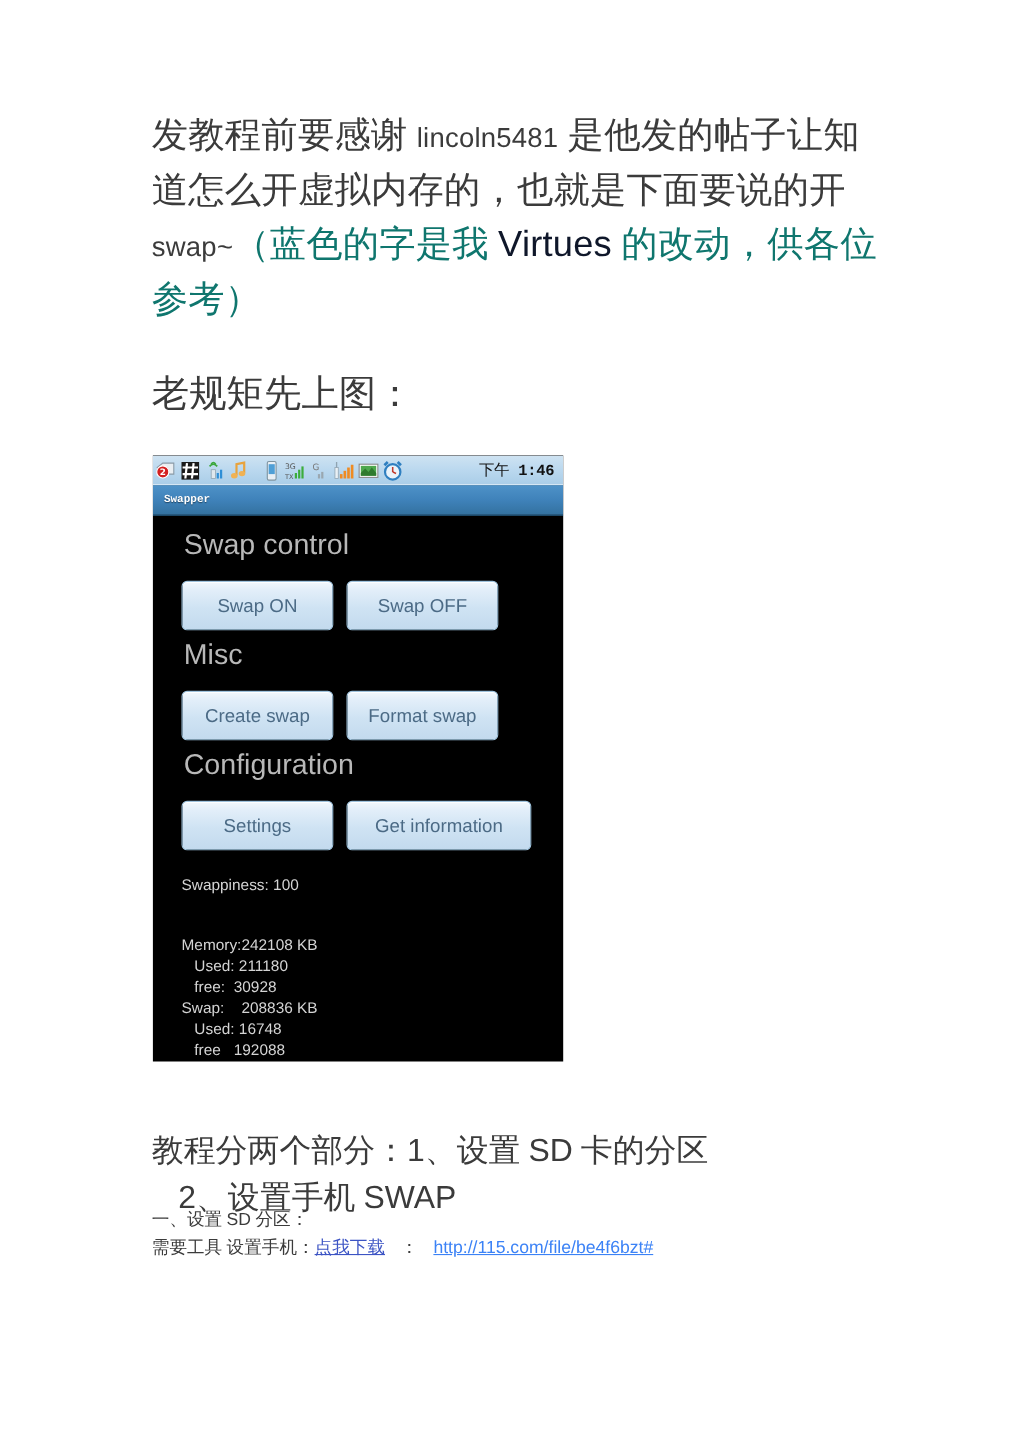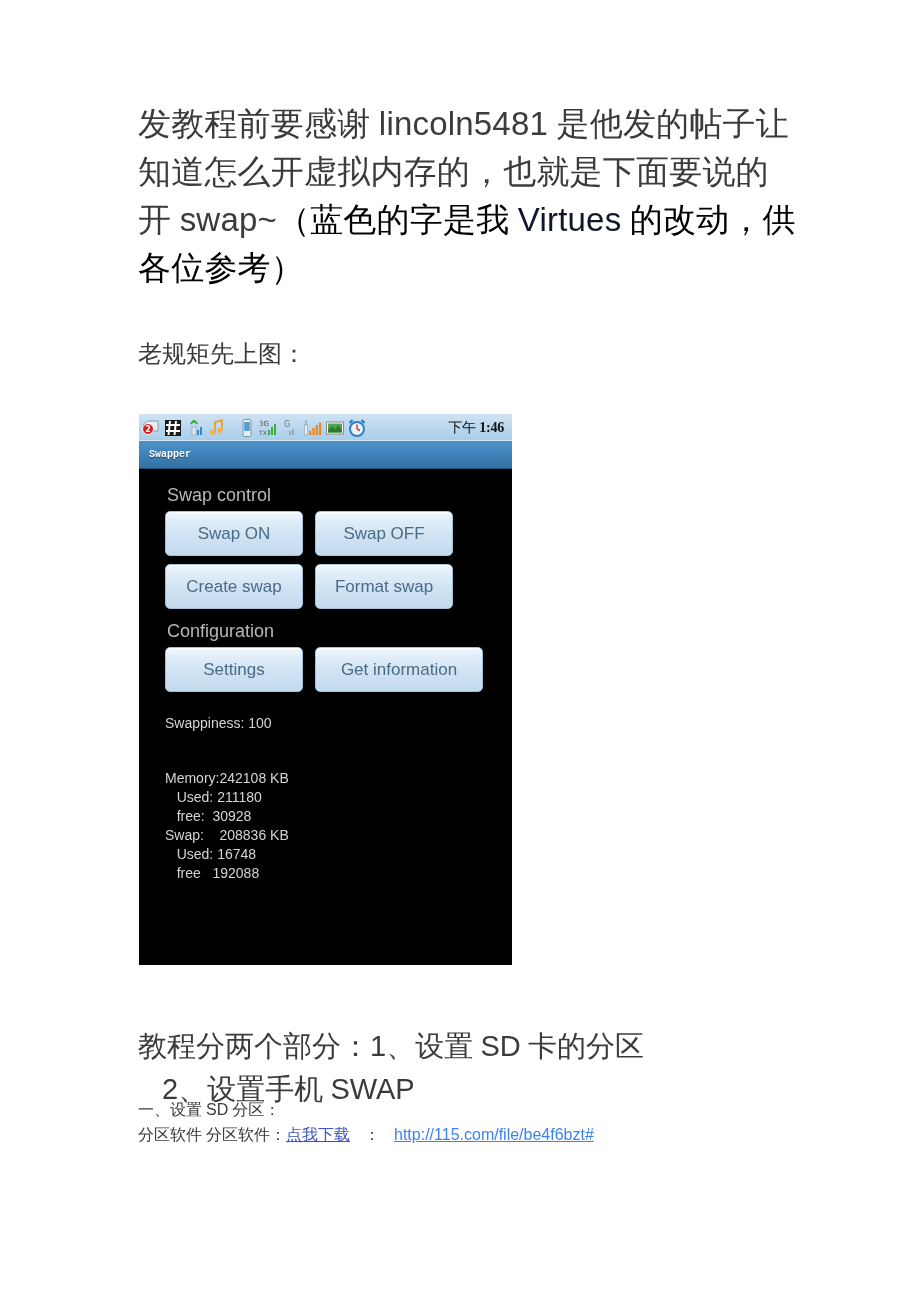--- a/index.html
+++ b/index.html
@@ -36,33 +36,33 @@
   .intro-para {
     font-size: 33px;
     line-height: 48px;
     color: #3b3b3b;
     letter-spacing: 0.2px;
     margin: 0;
     font-family: "Liberation Serif", "DejaVu Serif", serif;
   }
   .intro-para .latin {
     font-family: "Liberation Sans", "DejaVu Sans", sans-serif;
-    font-size: 33px;
+    font-size: 25px;
   }
   .blue {
-    color: #000000;
+    color: #0f766e;
   }
   .blue-latin {
     color: #0f172a;
     font-family: "Liberation Sans", "DejaVu Sans", sans-serif;
   }
 
   
   .subhead {
-    font-size: 24px;
+    font-size: 34px;
     line-height: 40px;
     color: #3b3b3b;
     margin: 0;
     padding-top: 42px;
   }
 
   
   .phone-shot {
     position: absolute;
     left: 139px;
@@ -91,21 +91,21 @@
     background: rgba(255,255,255,0.5);
   }
   .sb-icons {
     display: flex;
     align-items: center;
     gap: 2px;
     flex: 1;
     min-width: 0;
   }
   .sb-time {
-    font-family: Liberation Serif, serif;
+    font-family: Liberation Mono, monospace;
     font-size: 14px;
     color: #111;
     white-space: nowrap;
     padding-right: 4px;
     letter-spacing: -0.2px;
   }
   .sb-time b { font-weight: bold; }
   .sb-ico {
     width: 20px;
     height: 20px;
@@ -130,24 +130,24 @@
     color: #ffffff;
     text-shadow: 0 1px 1px rgba(0,0,0,0.45);
   }
 
   .app-body {
     padding: 12px 0 0 26px;
     box-sizing: border-box;
   }
   .group-title {
     font-family: "Liberation Sans", "DejaVu Sans", sans-serif;
-    font-size: 18px;
+    font-size: 26px;
     color: #b8b8b8;
     line-height: 28px;
-    padding-bottom: 2px;
+    padding-bottom: 19px;
     padding-left: 2px;
   }
   .btn-row {
     display: flex;
     gap: 12px;
     padding-bottom: 8px;
   }
   .abtn {
     background: linear-gradient(to bottom, #f2f8fd 0%, #e2eef9 18%, #cfe3f3 55%, #c3daee 100%);
     border: 1px solid #9fc3dd;
@@ -334,20 +334,21 @@
     </div>
 
     <div class="app-body">
 
       <div class="group-title">Swap control</div>
       <div class="btn-row">
         <div class="abtn">Swap ON</div>
         <div class="abtn">Swap OFF</div>
       </div>
 
+      <div class="group-title">Misc</div>
       <div class="btn-row">
         <div class="abtn">Create swap</div>
         <div class="abtn">Format swap</div>
       </div>
 
       <div class="group-title">Configuration</div>
       <div class="btn-row">
         <div class="abtn">Settings</div>
         <div class="abtn wide">Get information</div>
       </div>
@@ -362,16 +363,16 @@
   </div>
 
   <div class="sec-head">
     <span>教程分两个部分：</span><span class="latin">1</span><span>、设置 </span><span class="latin">SD</span><span> 卡的分区</span>
     <span class="line2"><span class="latin">2</span><span>、设置手机 </span><span class="latin">SWAP</span></span>
   </div>
 
   <div class="small-block">
     <div><span>一、设置 </span><span class="latin">SD</span><span> 分区：</span></div>
 
-    <div><span>分区软件  分区软件：</span><a class="link" href="#">点我下载</a><span class="sp"></span><span>：</span><span class="sp"></span><a class="link-latin" href="#">http://115.com/file/be4f6bzt#</a></div>
+    <div><span>需要工具  设置手机：</span><a class="link" href="#">点我下载</a><span class="sp"></span><span>：</span><span class="sp"></span><a class="link-latin" href="#">http://115.com/file/be4f6bzt#</a></div>
   </div>
 
 </div>
 
 </body></html>

